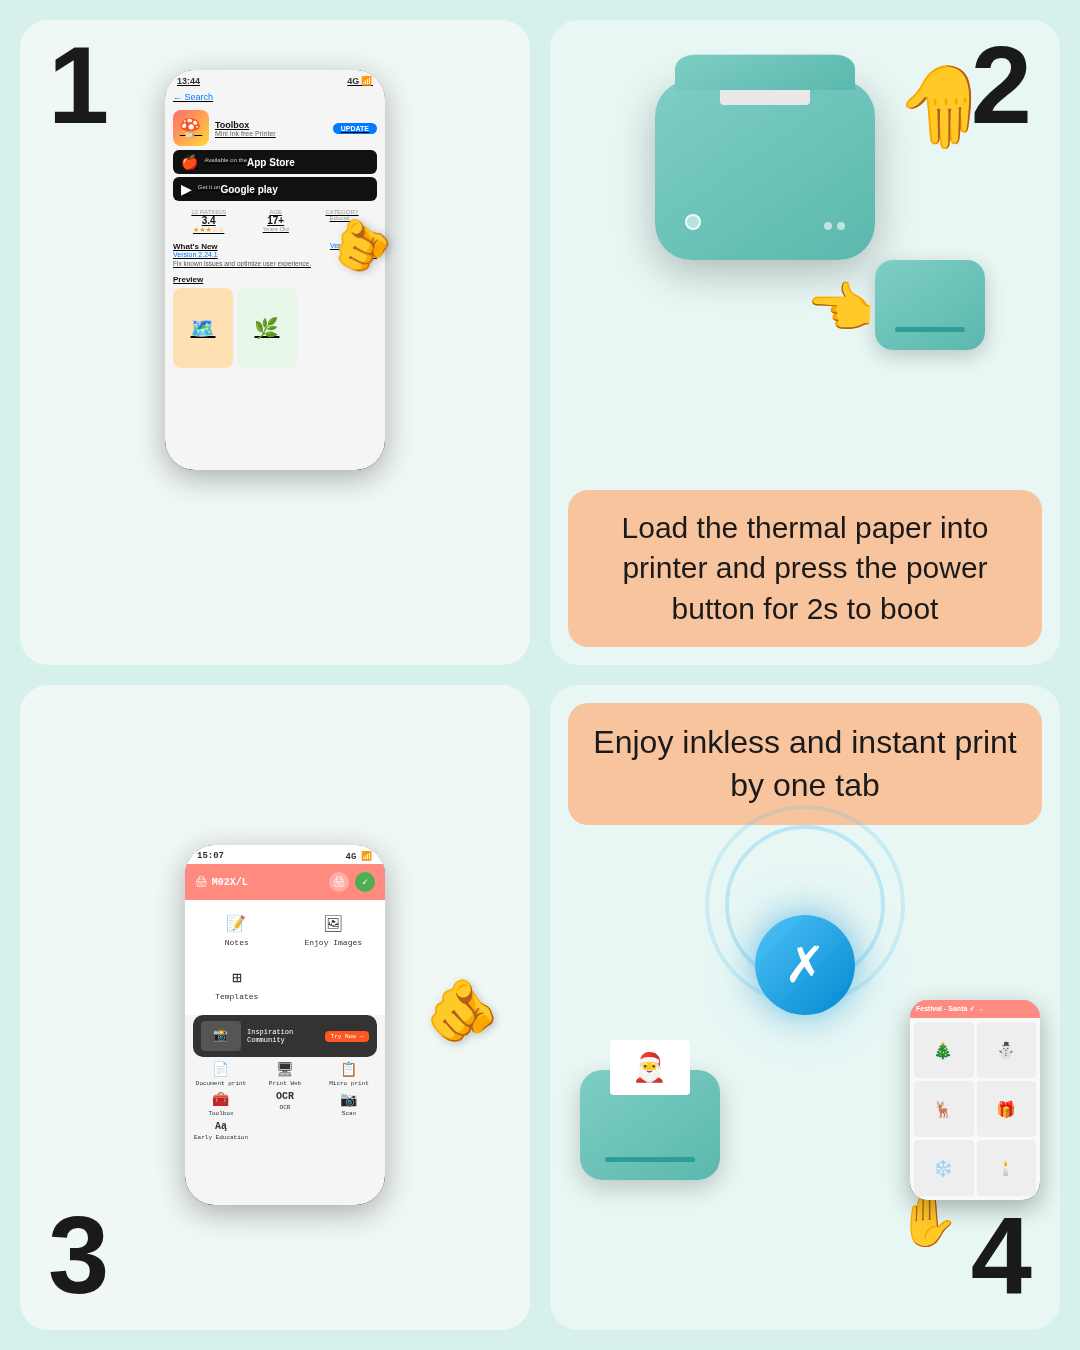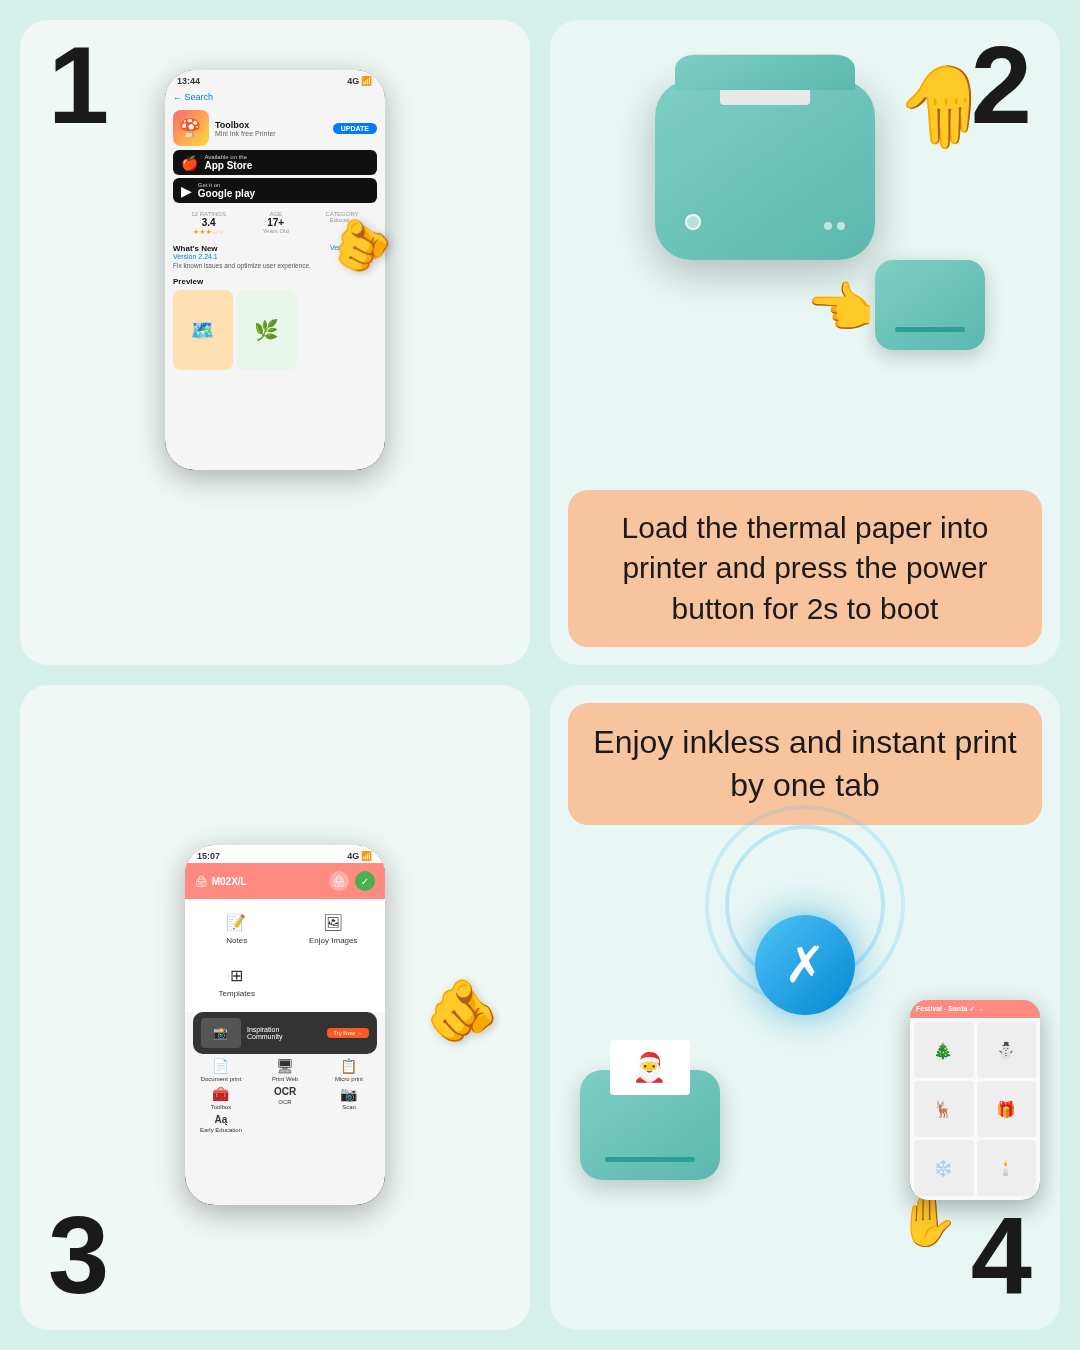--- a/index.html
+++ b/index.html
@@ -75,20 +75,21 @@
       width: 220px;
       height: 400px;
       background: #111;
       border-radius: 30px;
       position: absolute;
       top: 50px;
       left: 50%;
       transform: translateX(-50%);
       overflow: hidden;
       box-shadow: 0 8px 30px rgba(0,0,0,0.3);
+      text-decoration: underline;
     }
 
     .phone-screen-1 {
       width: 100%;
       height: 100%;
       background: #f5f5f5;
       border-radius: 28px;
       overflow: hidden;
       display: flex;
       flex-direction: column;
@@ -153,21 +154,21 @@
       display: flex;
       align-items: center;
       gap: 6px;
       padding: 4px 8px;
     }
 
     .badge-apple { background: #111; }
     .badge-google { background: #111; }
 
     .badge-icon { font-size: 14px; color: #fff; }
-    .badge-text-block { display: flex; flex-direction: column; }
+    .badge-text-block { display: flex; flex-direction: row; }
     .badge-small { font-size: 6px; color: #ccc; }
     .badge-large { font-size: 10px; font-weight: bold; color: #fff; }
 
     .rating-row {
       display: flex;
       justify-content: space-around;
       padding: 4px 8px;
       background: #f5f5f5;
     }
 
@@ -218,20 +219,21 @@
       width: 200px;
       height: 360px;
       background: #111;
       border-radius: 30px;
       position: absolute;
       top: 30px;
       left: 50%;
       transform: translateX(-45%);
       overflow: hidden;
       box-shadow: 0 8px 30px rgba(0,0,0,0.3);
+      font-family: Liberation Mono, monospace;
     }
 
     .phone-screen-3 {
       width: 100%;
       height: 100%;
       background: #f5f5f5;
       border-radius: 28px;
       overflow: hidden;
       display: flex;
       flex-direction: column;

